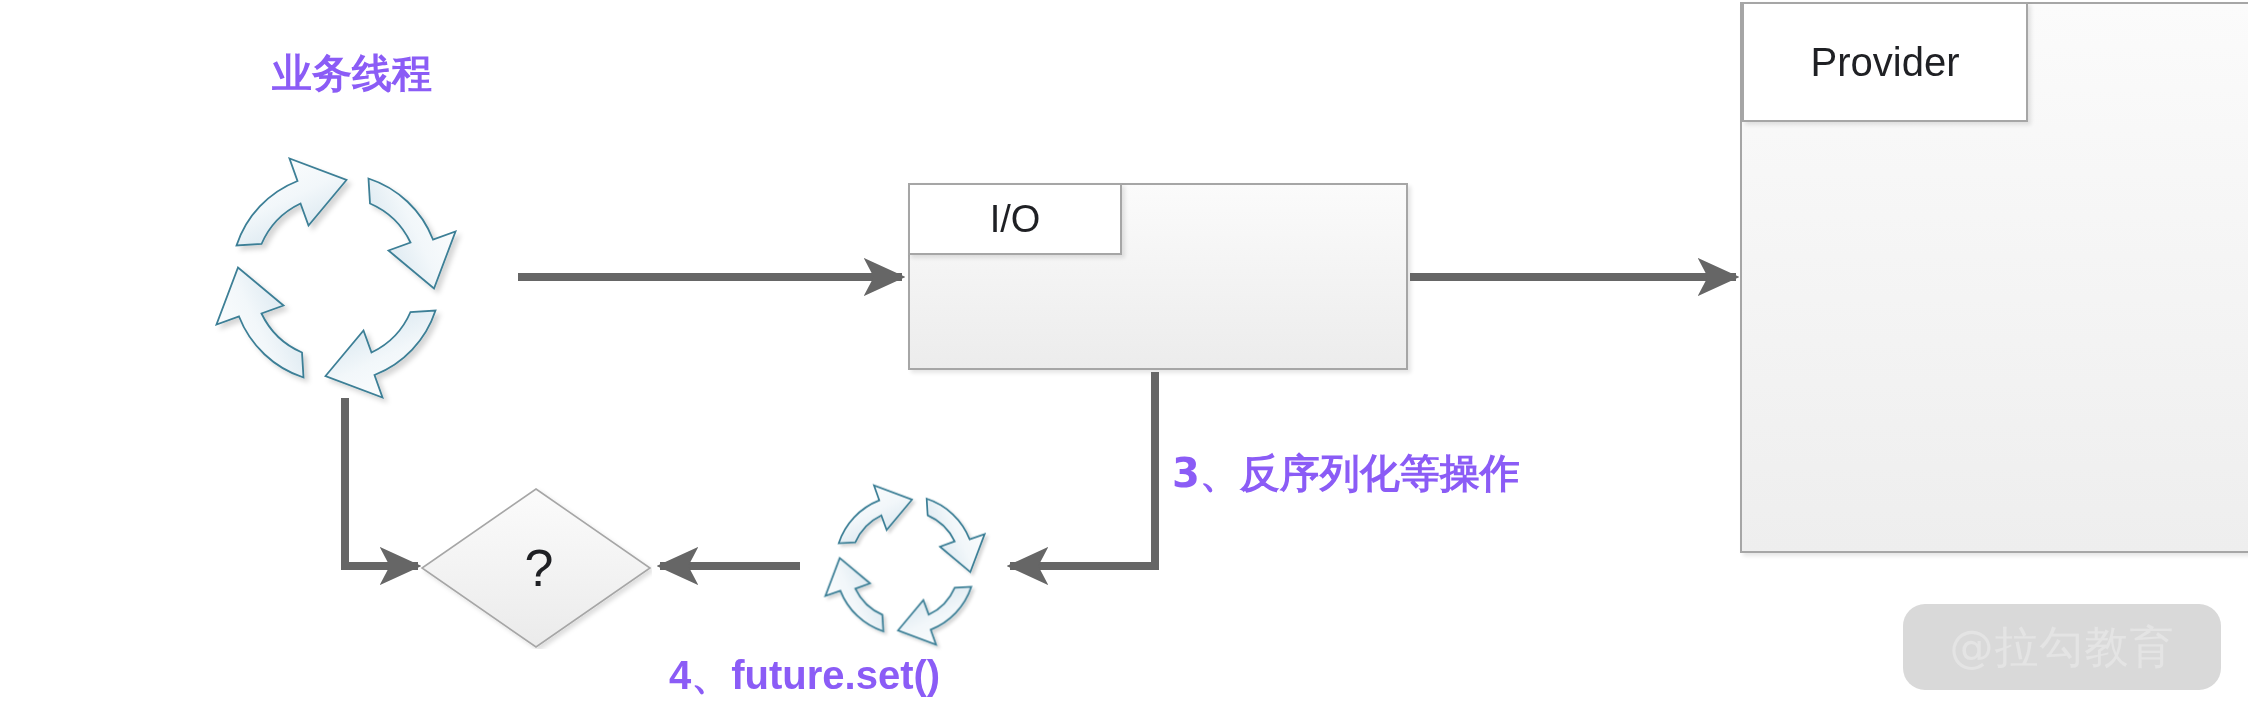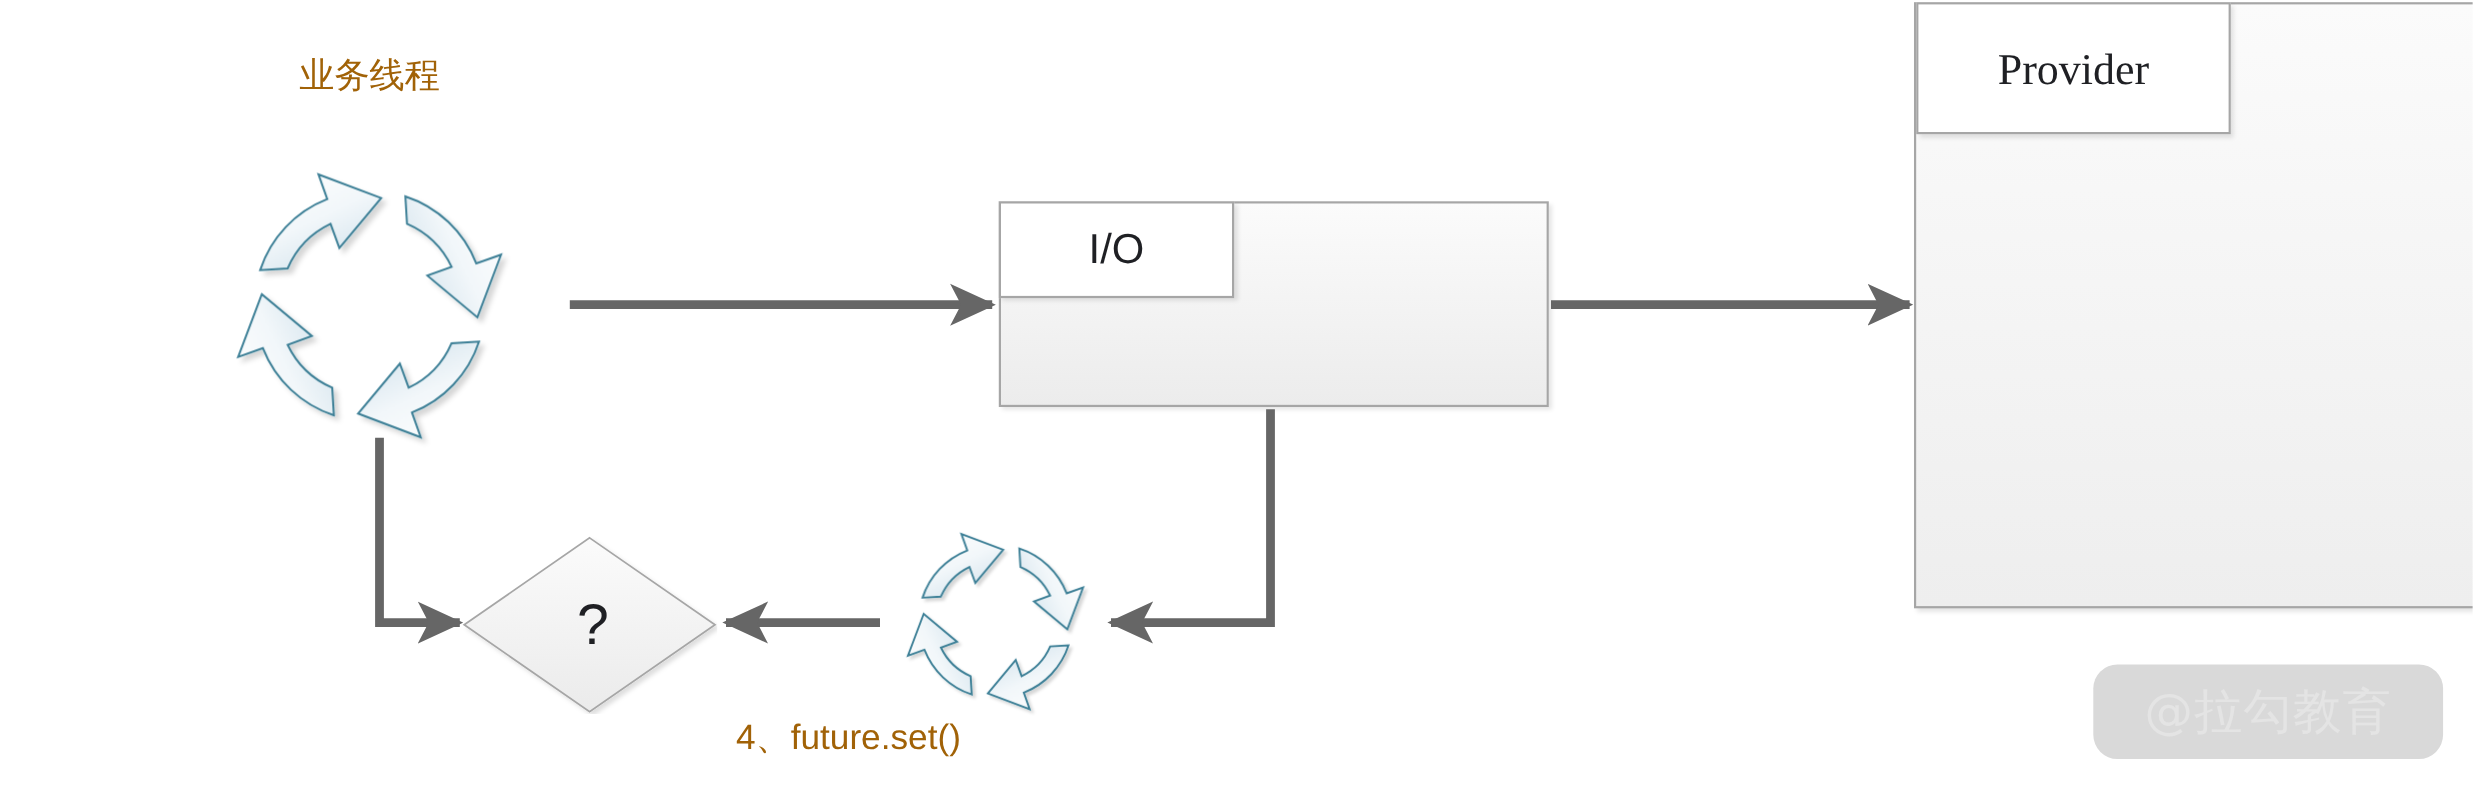--- a/index.html
+++ b/index.html
@@ -12,25 +12,25 @@
   }
   #canvas {
     position: relative;
     width: 2248px;
     height: 716px;
     background: #ffffff;
     overflow: hidden;
   }
   .lbl {
     position: absolute;
-    color: #a16207;
-    font-size: 32px;
+    color: #8b5cf6;
+    font-size: 40px;
     line-height: 1.05;
     white-space: nowrap;
-    font-weight: 400;
+    font-weight: 700;
   }
   .lbl-cjk {
     font-family: "DejaVu Sans", "Liberation Sans", sans-serif;
   }
 
   
   #provider-shape {
     position: absolute;
     left: 1740px;
     top: 2px;
@@ -54,21 +54,20 @@
     background: #ffffff;
     border: 2px solid #a6a6a6;
     box-shadow: 3px 3px 4px rgba(0,0,0,0.10);
     display: flex;
     align-items: center;
     justify-content: center;
   }
   #provider-tab .tab-text {
     font-size: 40px;
     color: #1f2024;
-    font-family: Liberation Serif, serif;
   }
 
   
   #io-shape {
     position: absolute;
     left: 908px;
     top: 183px;
     width: 500px;
     height: 187px;
   }
@@ -77,21 +76,21 @@
     left: 0; top: 0;
     width: 100%; height: 100%;
     box-sizing: border-box;
     background: linear-gradient(180deg,#fbfbfb 0%, #ececec 100%);
     border: 2px solid #a6a6a6;
     box-shadow: 3px 3px 4px rgba(0,0,0,0.10);
   }
   #io-tab {
     position: absolute;
     left: 0px; top: 0px;
-    width: 214px; height: 88px;
+    width: 214px; height: 72px;
     box-sizing: border-box;
     background: #ffffff;
     border: 2px solid #a6a6a6;
     box-shadow: 3px 3px 4px rgba(0,0,0,0.10);
     display: flex;
     align-items: center;
     justify-content: center;
   }
   #io-tab .tab-text {
     font-size: 38px;
@@ -302,20 +301,21 @@
 
     <path d="M 1155 372 L 1155 566 L 1010 566" fill="none" stroke="#666666" stroke-width="8" marker-end="url(#arrowend)"></path>
 
     <line x1="800" y1="566" x2="660" y2="566" stroke="#666666" stroke-width="8" marker-end="url(#arrowend)"></line>
   </svg>
 
   <div class="lbl lbl-cjk" style="left:272px; top:52px;">业务线程</div>
 
 
 
+  <div class="lbl lbl-cjk" style="left:1172px; top:452px;">3、反序列化等操作</div>
 
   <div class="lbl" style="left:622px; top:654px;margin-left:47px;">4、future.set()</div>
 
   <div id="watermark">
     <span class="wm-text">@拉勾教育</span>
   </div>
 
 </div>
 
 </body></html>

